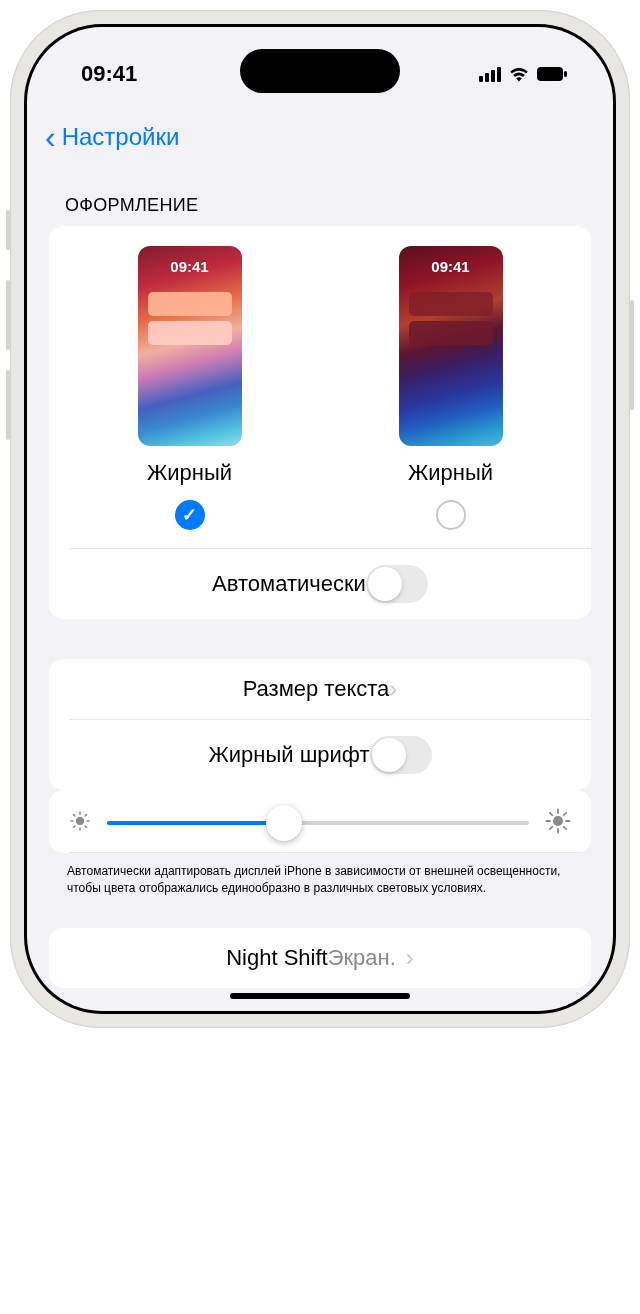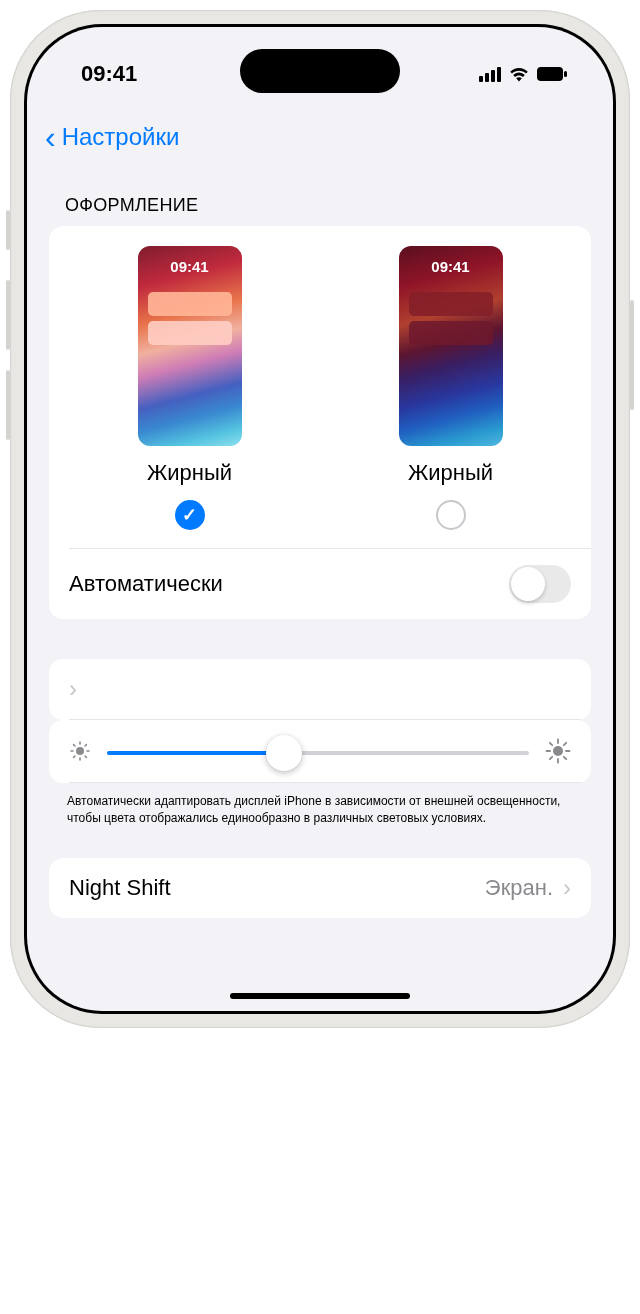--- a/index.html
+++ b/index.html
@@ -152,21 +152,21 @@
       width: 30px; height: 30px; border-radius: 50%;
       border: 2.5px solid #c7c7cc;
       display: flex; align-items: center; justify-content: center;
     }
     .radio.checked { background: #007aff; border-color: #007aff; }
     .radio.checked::after { content: "✓"; color: #fff; font-size: 18px; font-weight: 700; }
     .divider { height: 1px; background: #e5e5ea; margin-left: 20px; }
     .row {
       display: flex;
       align-items: center;
-      justify-content: space-between;
+      justify-content: center;
       padding: 16px 20px;
       min-height: 60px;
       font-size: 22px;
       color: #000;
     }
     .row-nav { cursor: pointer; }
     .row-right { display: flex; align-items: center; gap: 10px; color: #8a8a8e; }
     .chevron { font-size: 24px; color: #c7c7cc; font-weight: 300; }
     .toggle {
       width: 62px; height: 38px; border-radius: 20px;
@@ -292,25 +292,30 @@
           </div>
           <div class="divider"></div>
           <div class="row">
             <span>Автоматически</span>
             <div class="toggle"></div>
           </div>
         </div>
 
         <div class="card">
           <div class="row row-nav">
+            <span>Размер текста</span>
             <div class="row-right">
               <span class="chevron">›</span>
             </div>
           </div>
           <div class="divider"></div>
+          <div class="row">
+            <span>Жирный шрифт</span>
+            <div class="toggle"></div>
+          </div>
         </div>
 
 
         <div class="card tight-top">
           <div class="brightness-row">
             <span class="sun-icon">
               <svg width="22" height="22" viewBox="0 0 22 22">
                   <circle cx="11" cy="11" r="4" fill="#8a8a8e"></circle>
                   <g stroke="#8a8a8e" stroke-width="1.6" stroke-linecap="round">
                     <line x1="11" y1="2" x2="11" y2="4"></line>

